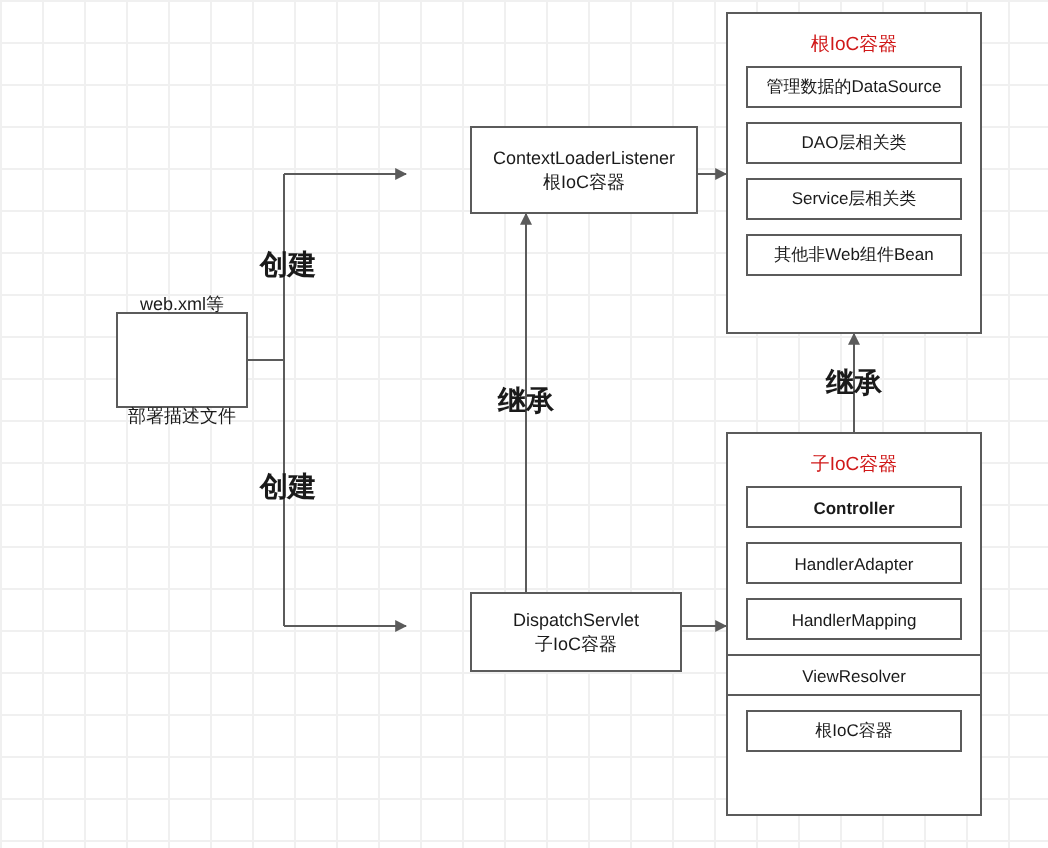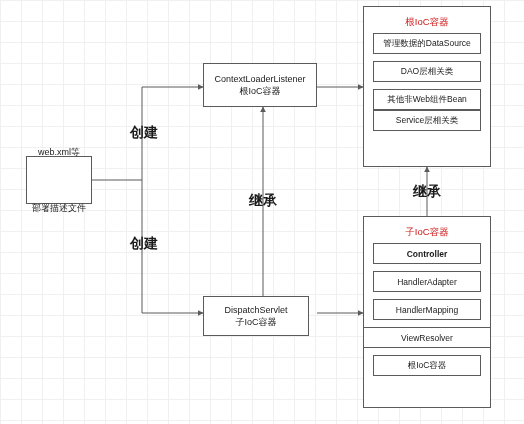--- a/index.html
+++ b/index.html
@@ -31,20 +31,21 @@
     background: #ffffff;
     border: 1px solid #5b5b5b;
     display: flex;
     flex-direction: column;
     align-items: center;
     justify-content: center;
     text-align: center;
     color: #1a1a1a;
     font-size: 9px;
     line-height: 12px;
+    margin-left: 32px;
   }
   .container-box {
     position: absolute;
     box-sizing: border-box;
     background: #ffffff;
     border: 1px solid #5b5b5b;
   }
   .container-title {
     color: #d01919;
     font-size: 9.5px;
@@ -129,22 +130,22 @@
   <div class="box" style="left:203px; top:296px; width:106px; height:40px;">
     <span>DispatchServlet</span>
     <span class="line2">子IoC容器</span>
   </div>
 
   <div class="container-box" style="left:363px; top:6px; width:128px; height:161px;">
     <div class="container-title">根IoC容器</div>
     <div class="inner-list">
       <div class="inner-item" style="width:108px; height:21px; margin-bottom:7px;">管理数据的DataSource</div>
       <div class="inner-item" style="width:108px; height:21px; margin-bottom:7px;">DAO层相关类</div>
+      <div class="inner-item" style="width:108px; height:21px; margin-bottom:7px;">Service层相关类</div>
       <div class="inner-item" style="width:108px; height:21px;">其他非Web组件Bean</div>
-      <div class="inner-item" style="width:108px; height:21px; margin-bottom:7px;">Service层相关类</div>
     </div>
   </div>
 
   <div class="container-box" style="left:363px; top:216px; width:128px; height:192px;">
     <div class="container-title">子IoC容器</div>
     <div class="inner-list">
       <div class="inner-item" style="width:108px; height:21px; margin-bottom:7px;font-weight:bold;">Controller</div>
       <div class="inner-item" style="width:108px; height:21px; margin-bottom:7px;">HandlerAdapter</div>
       <div class="inner-item" style="width:108px; height:21px; margin-bottom:7px;">HandlerMapping</div>
       <div class="inner-item" style="width:128px; height:21px; margin-bottom:7px;">ViewResolver</div>

